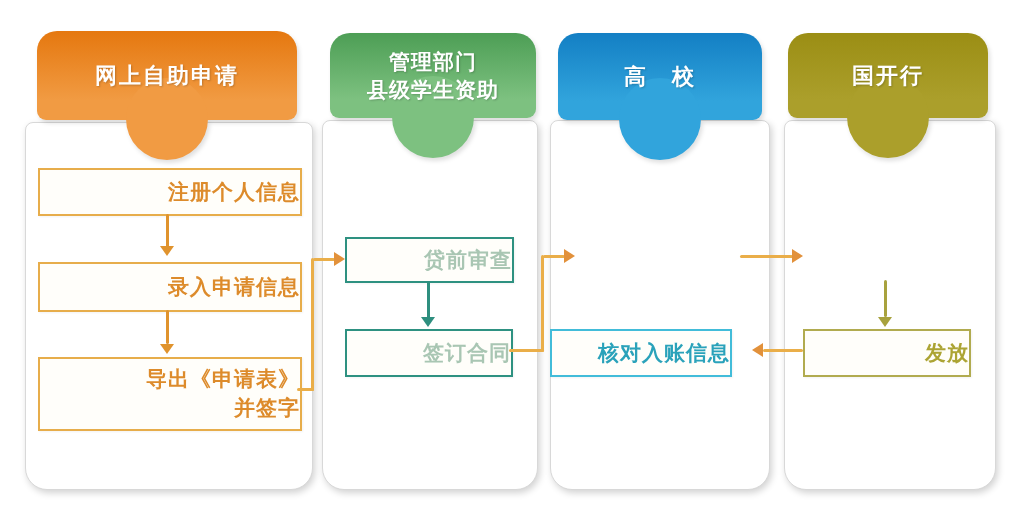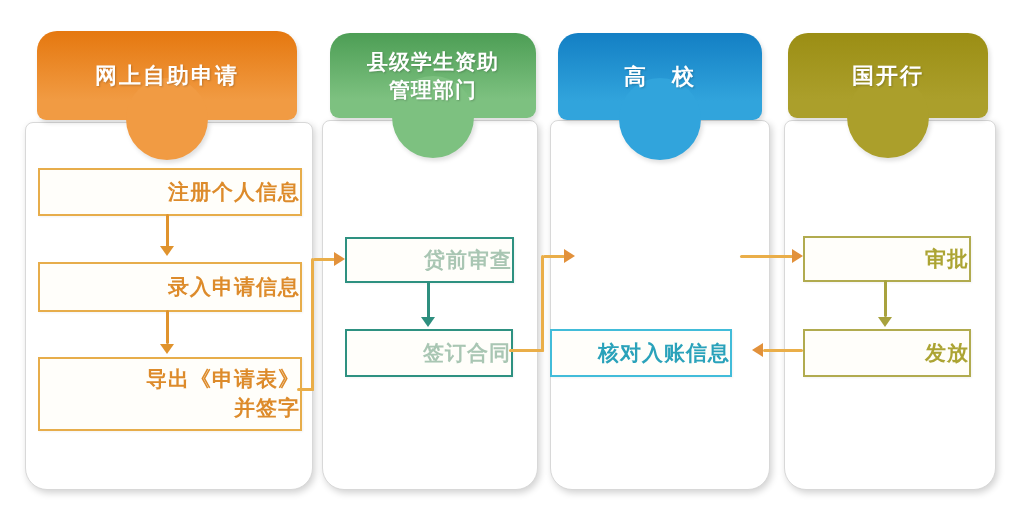--- a/index.html
+++ b/index.html
@@ -83,22 +83,22 @@
       <span>导出《申请表》</span>
       <span>并签字</span>
     </div>
   </div>
 
   <div class="col" style="--hdr1: #4d9e55; --hdr2: #7dc180; --bb: #2e9181; --bt: #a9c6b3; --ar: #2e8f7f;">
     <div class="card" style="left:322px;top:120px;width:214px;height:368px"></div>
     <div class="hdr" style="left:330px;top:33px;width:206px;height:85px">
       <div class="bump"></div>
       <div class="hdr-text" style="font-size:21px;letter-spacing:1px">
+        <span style="display:block">管理部门</span>
         <span style="display:block">县级学生资助</span>
-        <span style="display:block">管理部门</span>
       </div>
     </div>
     <div class="box" style="left:345px;top:237px;width:165px;height:42px">
       <span>贷前审查</span>
     </div>
     <div class="vshaft" style="left:427px;top:281px;height:37px"></div>
     <div class="vhead" style="left:421px;top:317px"></div>
     <div class="box" style="left:345px;top:329px;width:164px;height:44px">
       <span>签订合同</span>
     </div>
@@ -118,23 +118,20 @@
   </div>
 
   <div class="col" style="--hdr1: #9b8e14; --hdr2: #ab9f2b; --bb: #b1ab4f; --bt: #aca433; --ar: #a8a23e;">
     <div class="card" style="left:784px;top:120px;width:210px;height:368px"></div>
     <div class="hdr" style="left:788px;top:33px;width:200px;height:85px">
       <div class="bump"></div>
       <div class="hdr-text">
         <span>国开行</span>
       </div>
     </div>
-    <div class="box" style="left:803px;top:236px;width:164px;height:42px">
-      <span>审批</span>
-    </div>
     <div class="vshaft" style="left:884px;top:280px;height:37px"></div>
     <div class="vhead" style="left:878px;top:317px"></div>
     <div class="box" style="left:803px;top:329px;width:164px;height:44px">
       <span>发放</span>
     </div>
   </div>
 
   <div class="connectors" style="--cl: #eaae49; --ca: #e2913b;">
 
     <div class="hseg" style="left:297px;top:388px;width:17px"></div>

